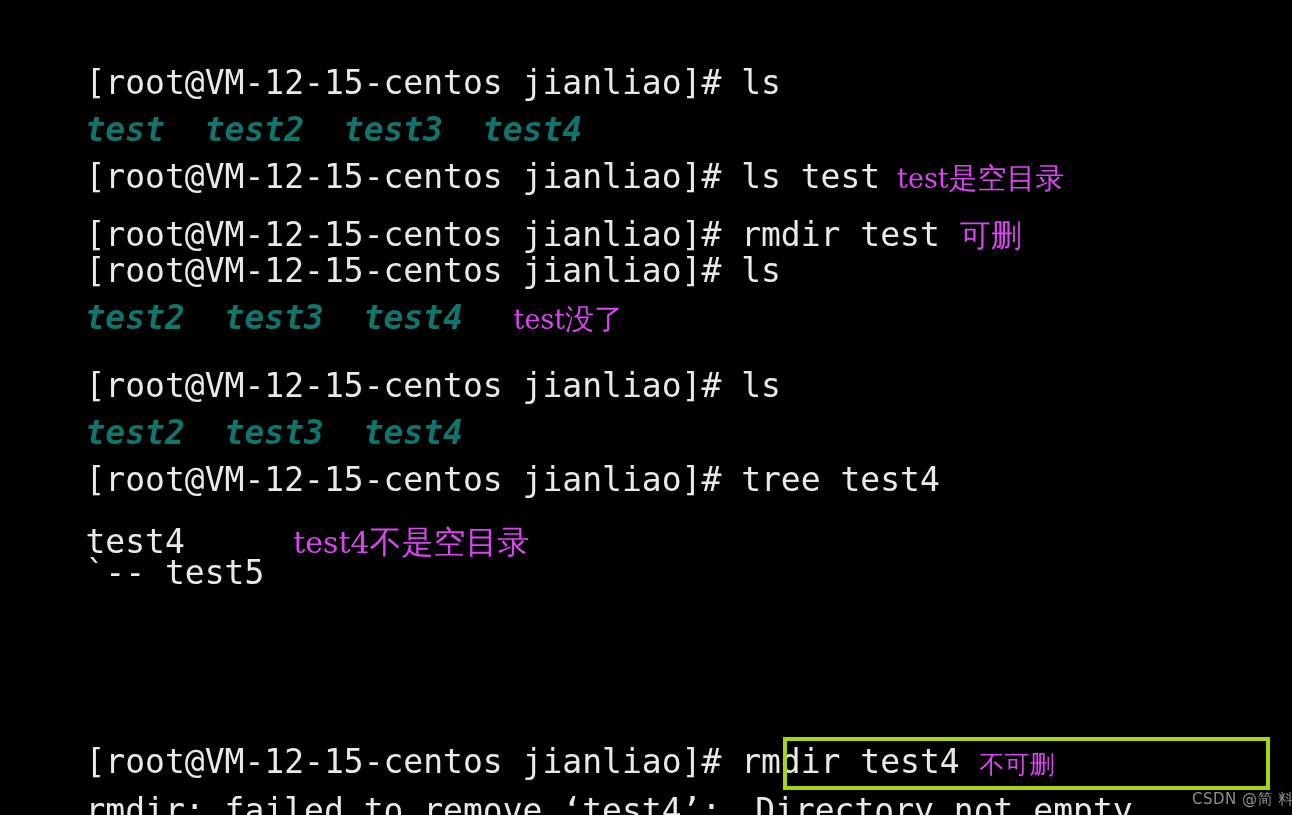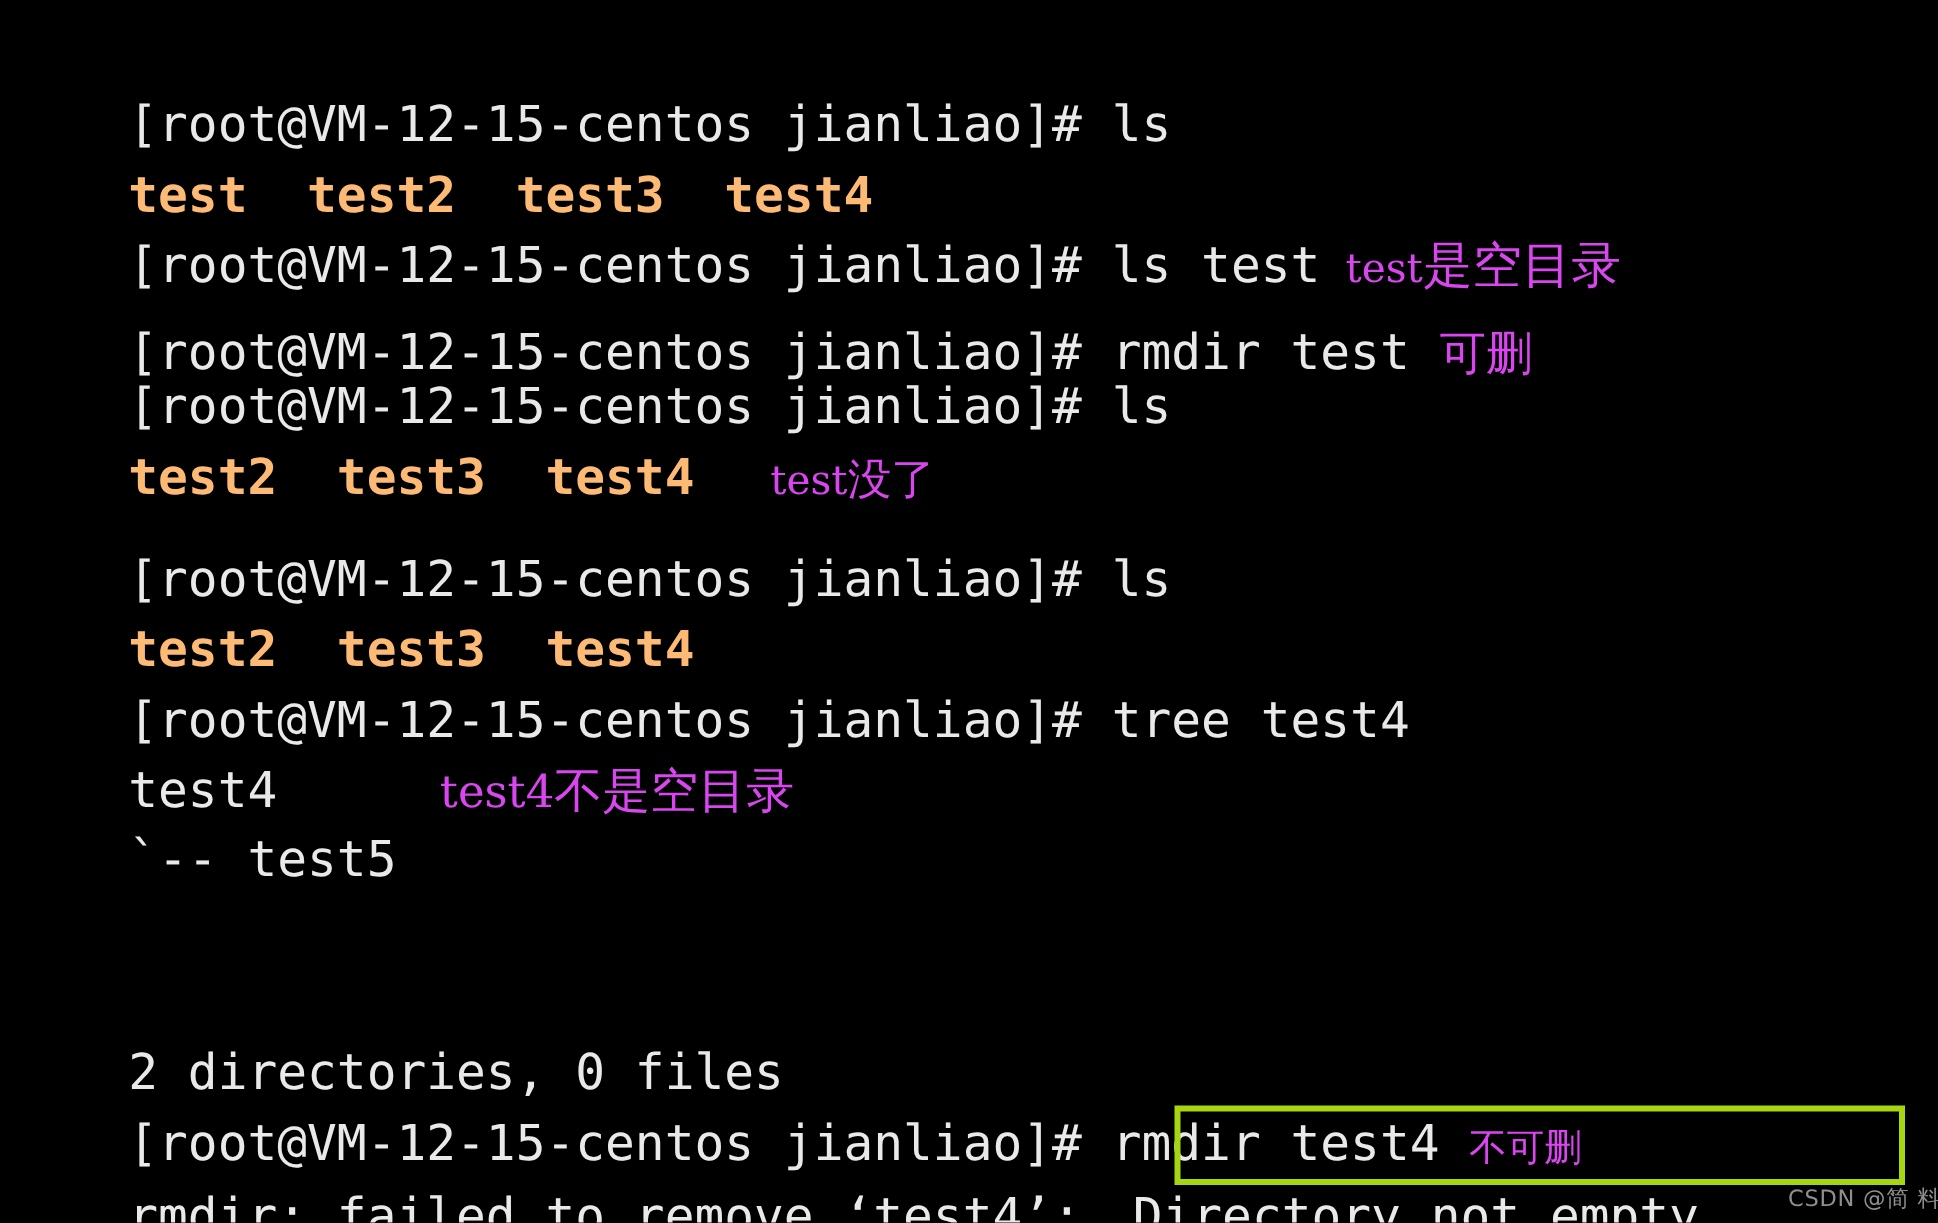--- a/index.html
+++ b/index.html
@@ -26,21 +26,21 @@
     left: 6px;
     white-space: pre;
     font-family: "DejaVu Sans Mono", "Liberation Mono", monospace;
     font-size: 33px;
     line-height: 47px;
     letter-spacing: 0px;
     color: #e8e8e8;
   }
   .seg { white-space: pre; text-align: center; }
   .c-white { color: #e9e9e9; }
-  .c-blue  { color: #fdba74; font-weight: bold; }
+  .c-blue  { color: #0f766e; font-weight: bold; font-style: italic; }
   .note {
     color: #d946ef;
     white-space: pre;
   }
   
   .note-serif {
     font-family: "DejaVu Serif", "Liberation Serif", serif;
   }
   .note-han {
     font-family: "DejaVu Sans", "Liberation Sans", sans-serif;
@@ -67,21 +67,21 @@
 
   <div class="line" style="top:12px">
     <span class="seg c-white">[root@VM-12-15-centos jianliao]# </span><span class="seg c-white">ls</span>
   </div>
 
   <div class="line" style="top:59px">
     <span class="seg c-blue">test  test2  test3  test4</span>
   </div>
 
   <div class="line" style="top:106px">
-    <span class="seg c-white">[root@VM-12-15-centos jianliao]# </span><span class="seg c-white">ls test</span><span class="seg" style="font-size:28px"> </span><span class="note note-serif" style="font-size:27px">test</span><span class="note note-han" style="font-size:33px">是空目录</span>
+    <span class="seg c-white">[root@VM-12-15-centos jianliao]# </span><span class="seg c-white">ls test</span><span class="seg" style="font-size:28px"> </span><span class="note note-serif" style="font-size:27px">test</span><span class="note note-han" style="font-size:29px">是空目录</span>
   </div>
 
   <div class="line" style="top:164px">
     <span class="seg c-white">[root@VM-12-15-centos jianliao]# </span><span class="seg c-white">rmdir test</span><span class="seg"> </span><span class="note note-han" style="font-size:31px">可删</span>
   </div>
 
   <div class="line" style="top:200px">
     <span class="seg c-white">[root@VM-12-15-centos jianliao]# </span><span class="seg c-white">ls</span>
   </div>
 
@@ -98,36 +98,33 @@
   </div>
 
   <div class="line" style="top:362px">
     <span class="seg c-blue">test2  test3  test4</span>
   </div>
 
   <div class="line" style="top:409px">
     <span class="seg c-white">[root@VM-12-15-centos jianliao]# </span><span class="seg c-white">tree test4</span>
   </div>
 
-  <div class="line" style="top:456px">
+  <div class="line" style="top:471px">
     <span class="seg c-white">test4</span><span class="seg" style="font-size:30px">      </span><span class="note note-serif" style="font-size:30px">test4</span><span class="note note-han" style="font-size:32px">不是空目录</span>
   </div>
 
   <div class="line" style="top:502px">
     <span class="seg c-white">`-- test5</span>
   </div>
 
 
   <div class="line" style="top:597px">
     <span class="seg"></span>
   </div>
 
-  <div class="line" style="top:644px">
-    <span class="seg c-white">2 directories, 0 files</span>
-  </div>
 
   <div class="line" style="top:691px">
     <span class="seg c-white">[root@VM-12-15-centos jianliao]# </span><span class="seg c-white">rmdir test4</span><span class="seg"> </span><span class="note note-han" style="font-size:25px">不可删</span>
   </div>
 
   <div class="line" style="top:740px">
     <span class="seg c-white">rmdir: failed to remove ‘test4’: </span><span class="seg c-white" style="padding-left:14px">Directory not empty</span>
   </div>
 
   <div class="hl-box" style="left:783px; top:737px; width:487px; height:53px;"></div>

